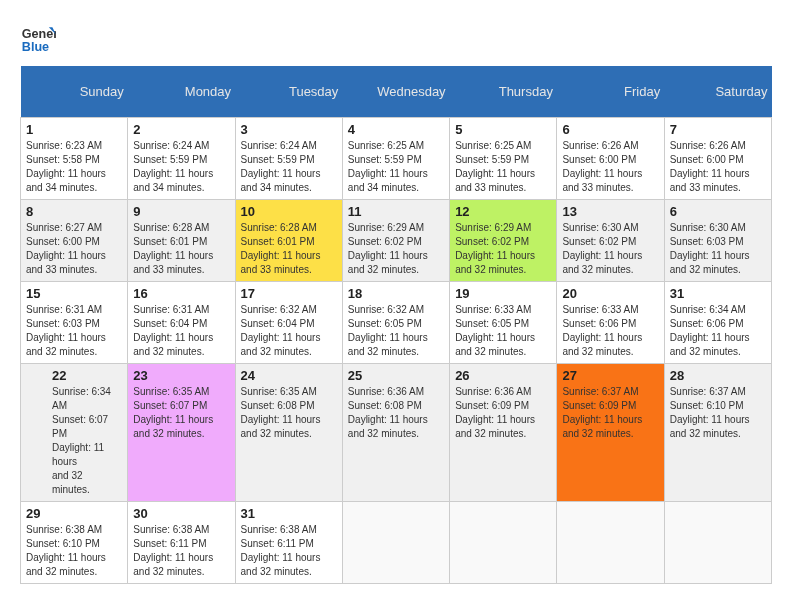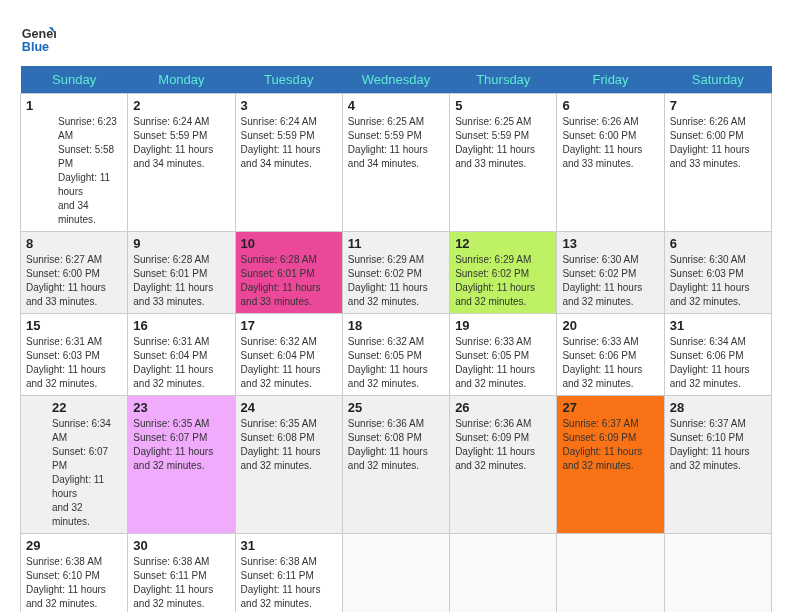--- a/index.html
+++ b/index.html
@@ -37,23 +37,23 @@
       font-size: 15px;
       color: #555;
     }
     .calendar {
       width: 100%;
       border-collapse: collapse;
       font-size: 11px;
     }
     .calendar th {
       background: #2e6eb5;
-      color: #5eead4;
-      padding: 6px 4px;
-      text-align: center;
+      color: #e5e5e5;
+      padding: 18px 4px;
+      text-align: right;
       font-size: 13px;
       font-weight: normal;
     }
     .calendar td {
       border: 1px solid #ccc;
       vertical-align: top;
       padding: 4px 5px;
       width: calc(100% / 7);
       min-height: 80px;
       background: #fff;
@@ -103,21 +103,21 @@
         <th>Wednesday</th>
         <th>Thursday</th>
         <th>Friday</th>
         <th>Saturday</th>
       </tr>
   </thead>
   <tbody id="calendar-body">
   <tr>
         <td>
           <span class="day-num">1</span>
-          <div class="day-info" style="white-space: pre-line; margin-left: 32px;">Sunrise: 6:23 AM
+          <div class="day-info" style="white-space: pre-line;">Sunrise: 6:23 AM
 Sunset: 5:58 PM
 Daylight: 11 hours
 and 34 minutes.</div>
         </td>
         <td>
           <span class="day-num">2</span>
           <div class="day-info" style="white-space: pre-line;">Sunrise: 6:24 AM
 Sunset: 5:59 PM
 Daylight: 11 hours
 and 34 minutes.</div>
@@ -166,21 +166,21 @@
 Daylight: 11 hours
 and 33 minutes.</div>
         </td>
         <td style="background: rgb(240, 240, 240);">
           <span class="day-num">9</span>
           <div class="day-info" style="white-space: pre-line;">Sunrise: 6:28 AM
 Sunset: 6:01 PM
 Daylight: 11 hours
 and 33 minutes.</div>
         </td>
-        <td style="background: #ec4899;">
+        <td style="background: #fde047;">
           <span class="day-num">10</span>
           <div class="day-info" style="white-space: pre-line;">Sunrise: 6:28 AM
 Sunset: 6:01 PM
 Daylight: 11 hours
 and 33 minutes.</div>
         </td>
         <td style="background: rgb(240, 240, 240);">
           <span class="day-num">11</span>
           <div class="day-info" style="white-space: pre-line;">Sunrise: 6:29 AM
 Sunset: 6:02 PM

